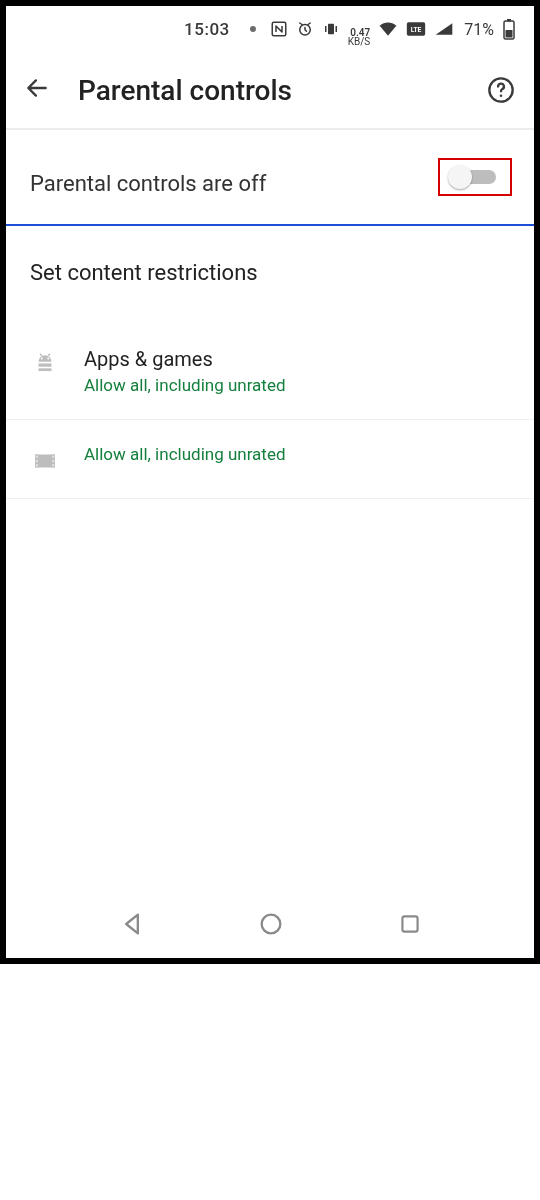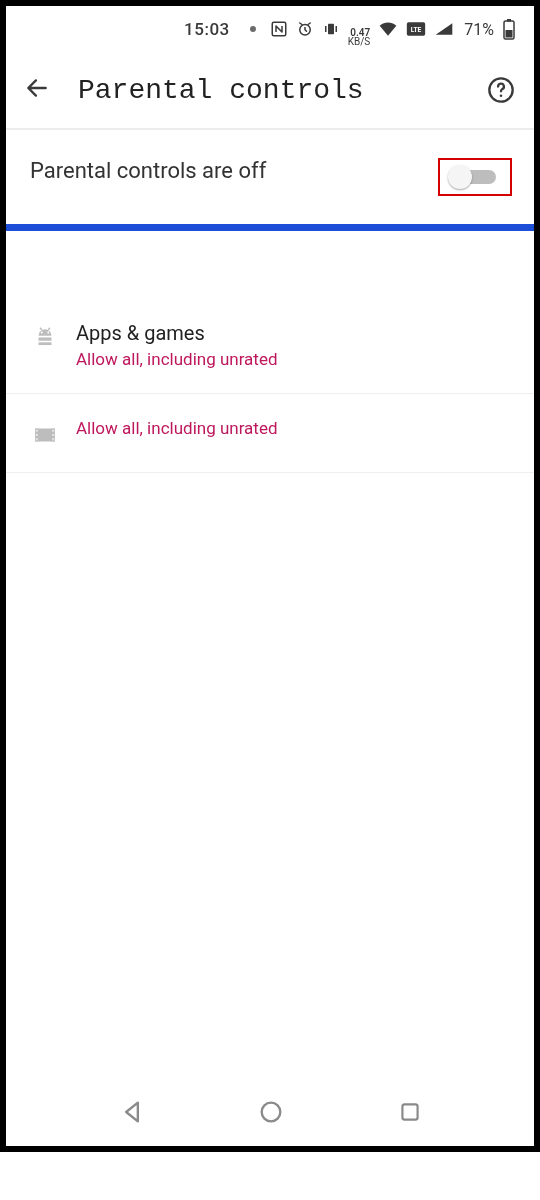--- a/index.html
+++ b/index.html
@@ -1,57 +1,57 @@
 <!DOCTYPE html>
 <html><head>
 <meta charset="utf-8">
 <style>
   * { box-sizing: border-box; margin: 0; padding: 0; }
   html, body { width: 540px; height: 1200px; font-family: Roboto, "Helvetica Neue", Arial, sans-serif; background: #fff; }
   .device {
-    width: 540px; height: 1152px; border: 6px solid #000; background: #fff; position: relative; display: flex; flex-direction: column;
+    width: 540px; height: 964px; border: 6px solid #000; background: #fff; position: relative; display: flex; flex-direction: column;
   }
   
   .status-bar {
     height: 46px; display: flex; align-items: center; justify-content: flex-end; padding: 0 18px 0 18px; gap: 8px; color: #3a3a3a; font-size: 17px;
   }
   .status-bar .time { margin-right: 6px; font-weight: 500; letter-spacing: 0.5px; }
   .status-bar .dot { width: 6px; height: 6px; background: #6b6b6b; border-radius: 50%; margin: 0 6px; }
   .status-bar .spacer { flex: 1; }
   .status-bar svg { display: block; }
   .kbs { font-size: 10px; line-height: 9px; color: #3a3a3a; text-align: right; }
   .kbs .v { font-weight: 600; margin-top: 16px; }
   .batt-pct { font-size: 16px; margin-left: 2px; }
   
   .app-bar {
     height: 78px; display: flex; align-items: center; padding: 0 18px 0 18px; gap: 28px; border-bottom: 2px solid #ececec;
   }
-  .app-bar .title { font-size: 28px; font-weight: 500; color: #222; flex: 1; font-family: Liberation Mono, monospace; }
+  .app-bar .title { font-size: 28px; font-weight: 500; color: #222; flex: 1; }
   .help-btn { width: 30px; height: 30px; display: flex; align-items: center; justify-content: center; }
   
   .toggle-row {
-    display: flex; align-items: flex-start; padding: 28px 22px 28px 24px; border-bottom: 7px solid #1d4ed8;
+    display: flex; align-items: flex-end; padding: 28px 22px 28px 24px; border-bottom: 2px solid #1d4ed8;
   }
   .toggle-row .label { font-size: 22px; color: #333; flex: 1; }
   .toggle-highlight { border: 2px solid #d40000; padding: 6px 8px; }
   .switch { width: 54px; height: 22px; position: relative; }
   .switch .track { position: absolute; left: 6px; right: 6px; top: 4px; height: 14px; background: #bdbdbd; border-radius: 8px; }
   .switch .thumb { position: absolute; left: 0; top: -1px; width: 24px; height: 24px; background: #f5f5f5; border-radius: 50%; box-shadow: 0 1px 2px rgba(0,0,0,0.35); }
   
   .section-header { padding: 34px 24px 10px 24px; }
   .section-header .t { font-size: 22px; color: #222; margin-bottom: 6px; }
   .section-header .s { font-size: 18px; color: #666; }
   
   .list-item {
-    display: flex; align-items: flex-start; padding: 24px 24px 24px 24px; gap: 16px; border-bottom: 1px solid #efefef;
+    display: flex; align-items: flex-start; padding: 24px 24px 24px 24px; gap: 24px; border-bottom: 1px solid #efefef;
   }
   .list-item:last-of-type { border-bottom: none; }
   .list-item .icon { width: 30px; display: flex; justify-content: center; padding-top: 4px; }
   .list-item .texts .t { font-size: 20px; color: #222; margin-bottom: 4px; }
-  .list-item .texts .s { font-size: 17px; color: #be185d; }
+  .list-item .texts .s { font-size: 17px; color: #15803d; }
   .first-item-gap { margin-top: 22px; }
   
   .nav-bar {
     position: absolute; bottom: 0; left: 0; right: 0; height: 64px; display: flex; align-items: center; justify-content: space-evenly;
   }
 </style>
 </head>
 <body>
 
 <div class="device">
@@ -139,20 +139,21 @@
     <div class="label">Parental controls are off</div>
     <div class="toggle-highlight">
       <div class="switch">
         <div class="track"></div>
         <div class="thumb"></div>
       </div>
     </div>
   </div>
 
   <div class="section-header">
+    <div class="t">Set content restrictions</div>
   </div>
 
   <div class="list-item first-item-gap">
     <div class="icon">
       <svg width="26" height="26" viewBox="0 0 24 24" fill="#bdbdbd">
         <path d="M6 10 a6 6 0 0 1 12 0 H6 Z"></path>
         <rect x="6" y="11.5" width="12" height="3"></rect>
         <rect x="6" y="16" width="12" height="2.5"></rect>
         <circle cx="9" cy="7" r="0.9" fill="#fff"></circle>
         <circle cx="15" cy="7" r="0.9" fill="#fff"></circle>

